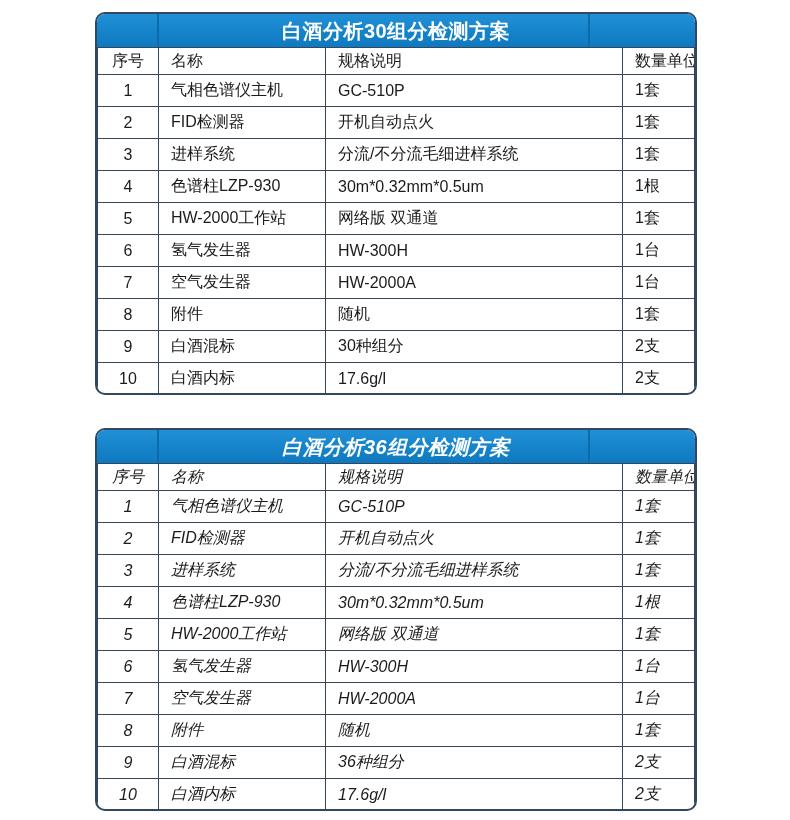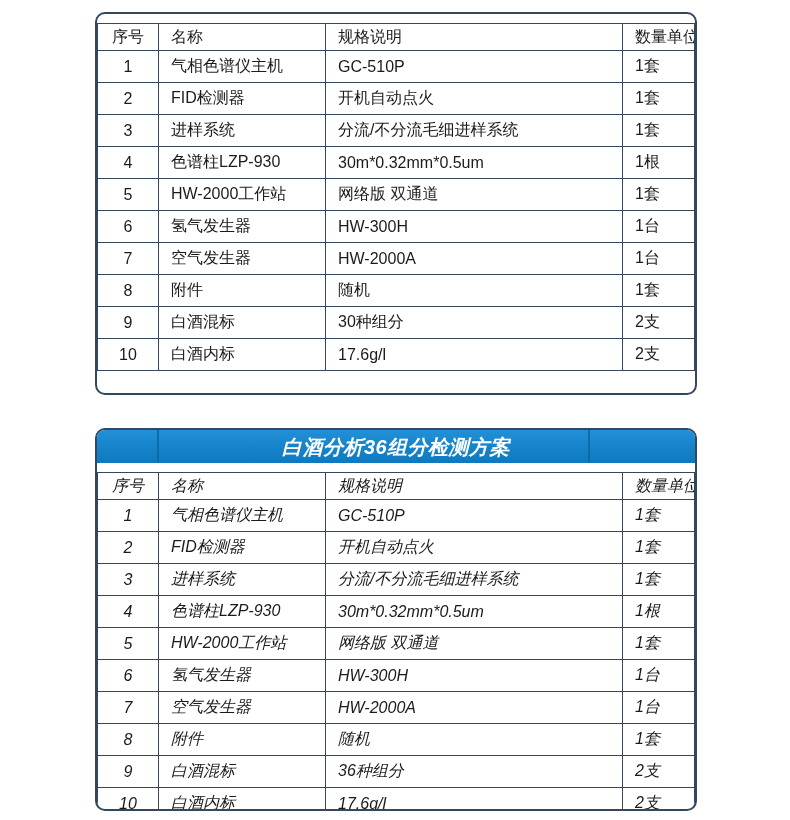--- a/index.html
+++ b/index.html
@@ -50,21 +50,20 @@
     width: 2px;
     background: #0e6aab;
   }
   .bdiv.d1 { left: 60px; }
   .bdiv.d2 { left: 491px; }
 
   table.spec {
     width: 100%;
     border-collapse: collapse;
     table-layout: fixed;
-    margin-top: 9px;
   }
   table.spec th,
   table.spec td {
     border: 1px solid #33475e;
     font-size: 16px;
     font-weight: normal;
     color: #1b1b1b;
     text-align: left;
     padding: 0 4px 0 12px;
     height: 31px;
@@ -74,20 +73,25 @@
   table.spec thead th { height: 26px; }
   .c0 { width: 60px; text-align: center !important; padding: 0 !important; }
   .c1 { width: 150px; }
   .c2 { width: 280px; }
   .c3 { width: auto; }
 </style>
 </head>
 <body>
 
 <section class="card t1">
+  <div class="band">
+    <span class="bdiv d1"></span>
+    <span class="bdiv d2"></span>
+    <span class="title">白酒分析30组分检测方案</span>
+  </div>
   <table class="spec">
     <thead>
       <tr>
         <th class="c0">序号</th>
         <th class="c1">名称</th>
         <th class="c2">规格说明</th>
         <th class="c3">数量单位</th>
       </tr>
     </thead>
     <tbody>

